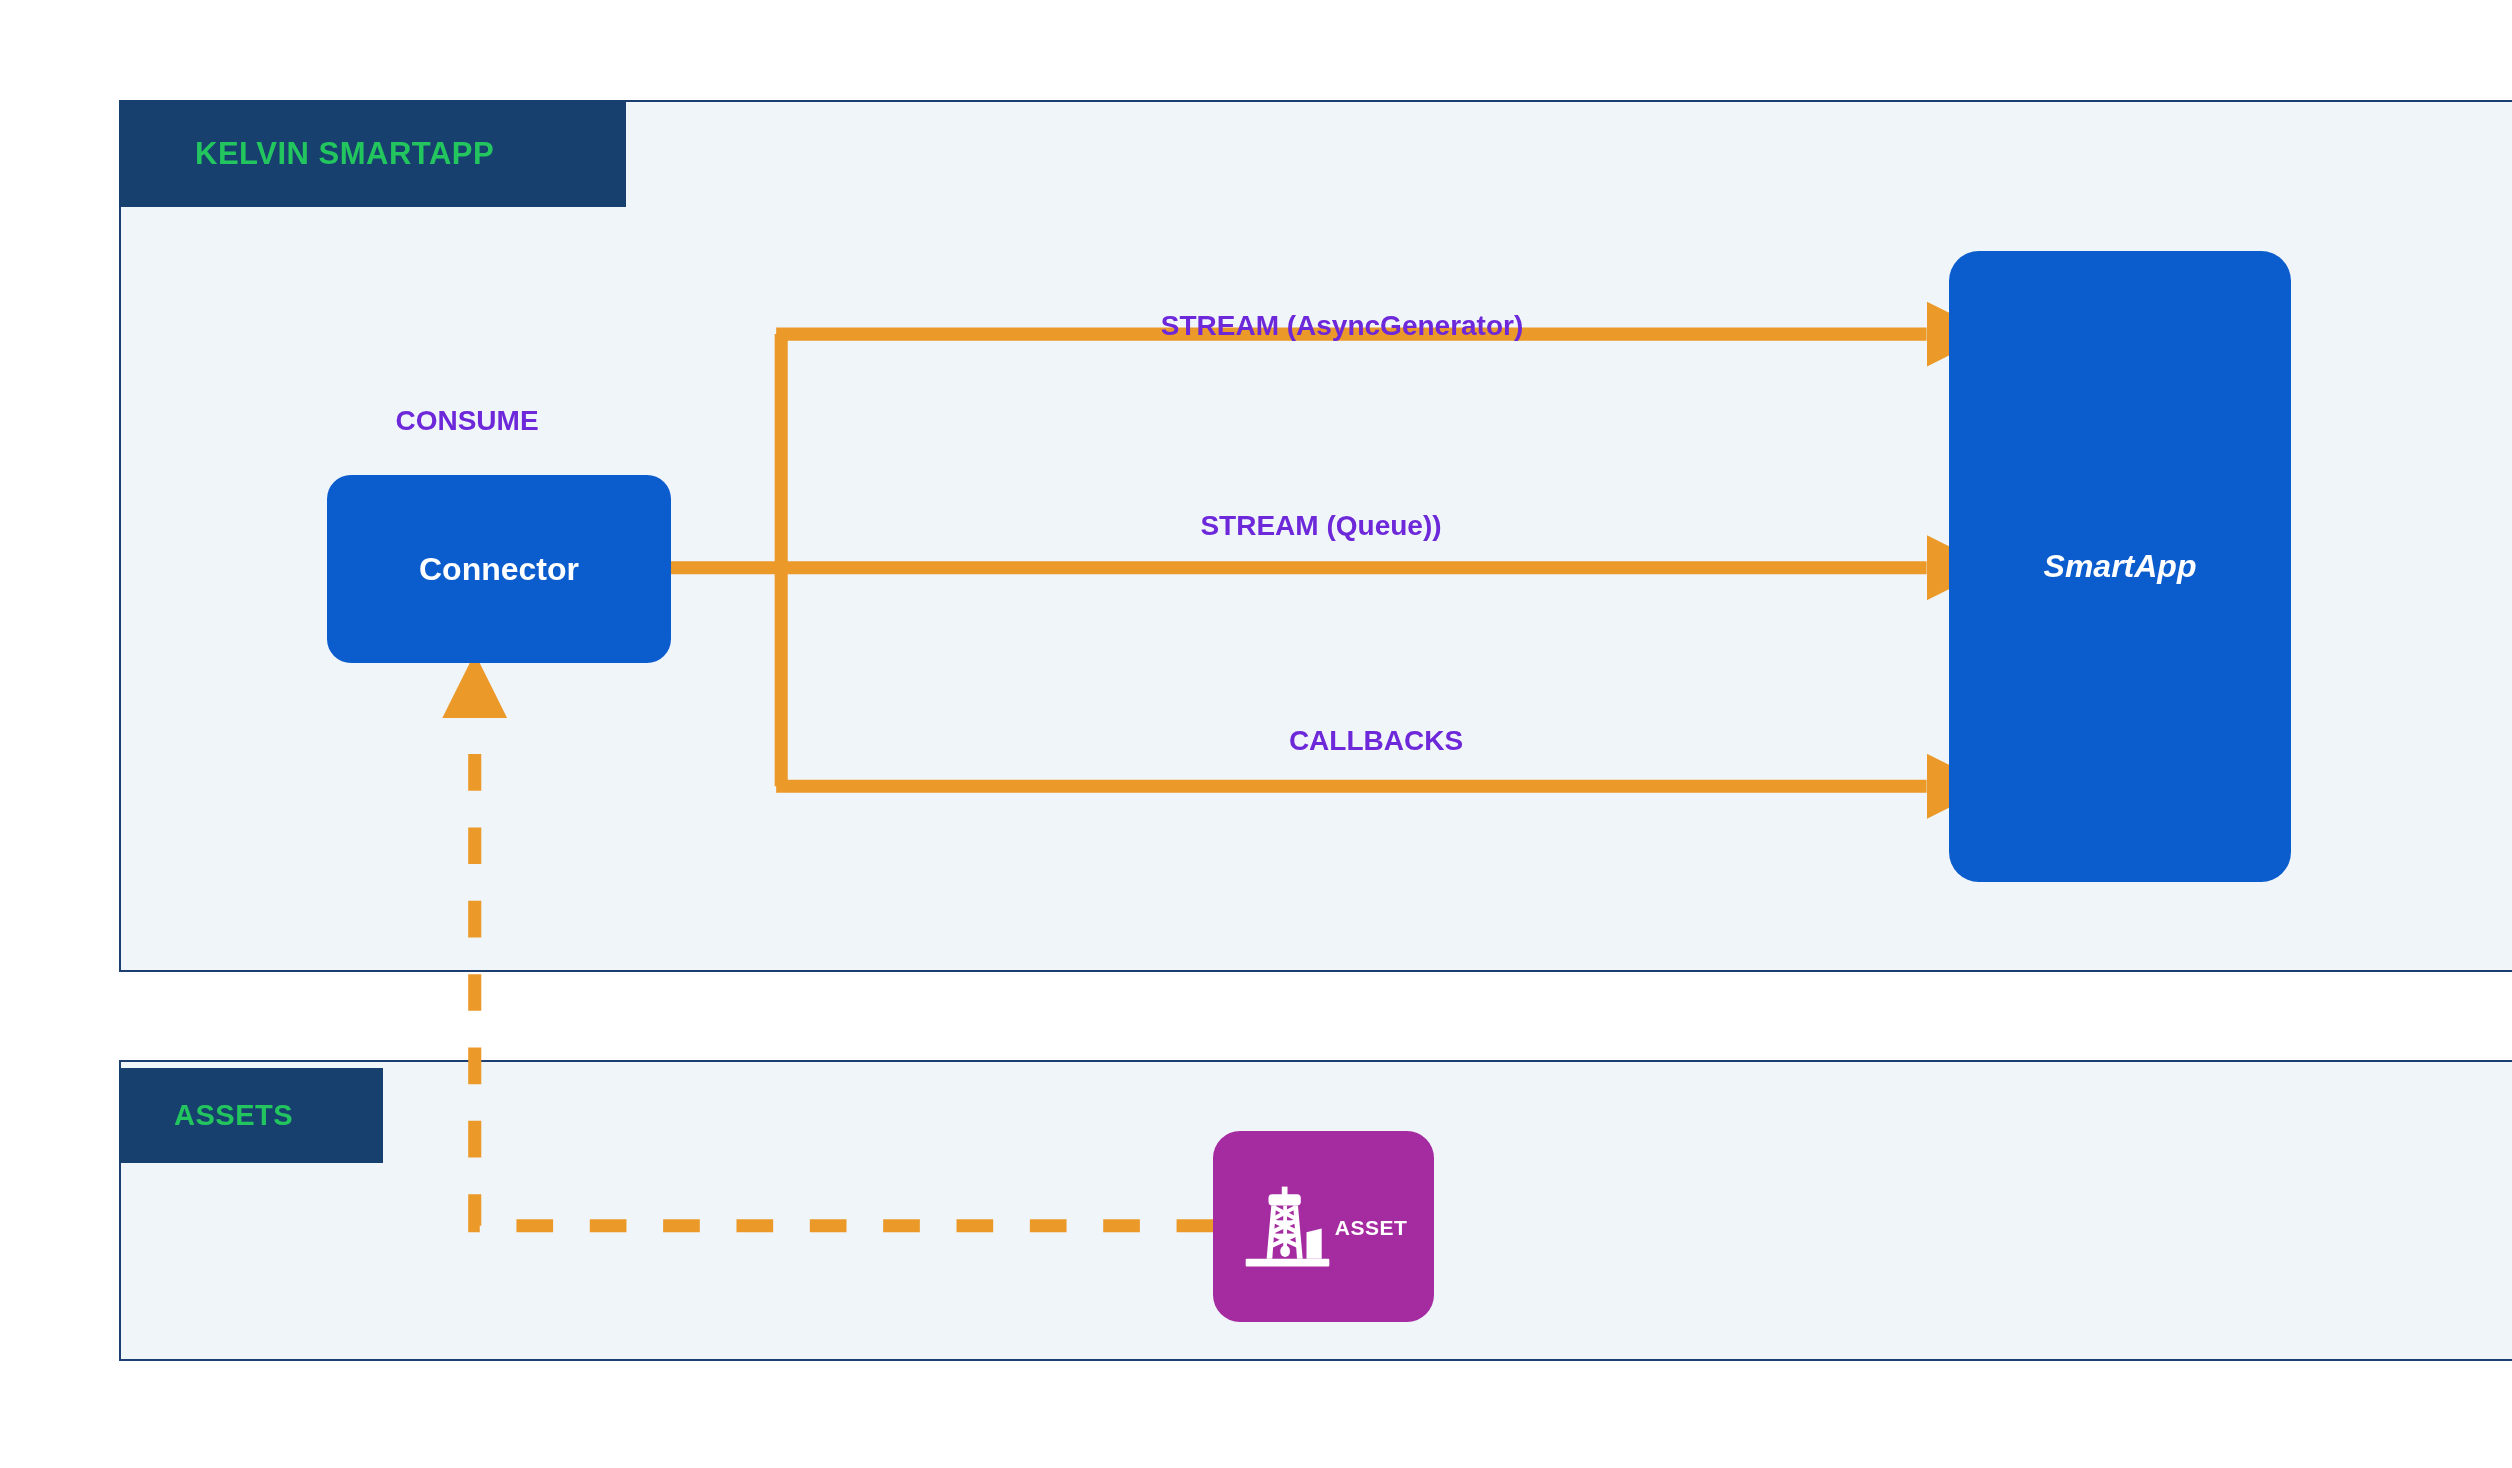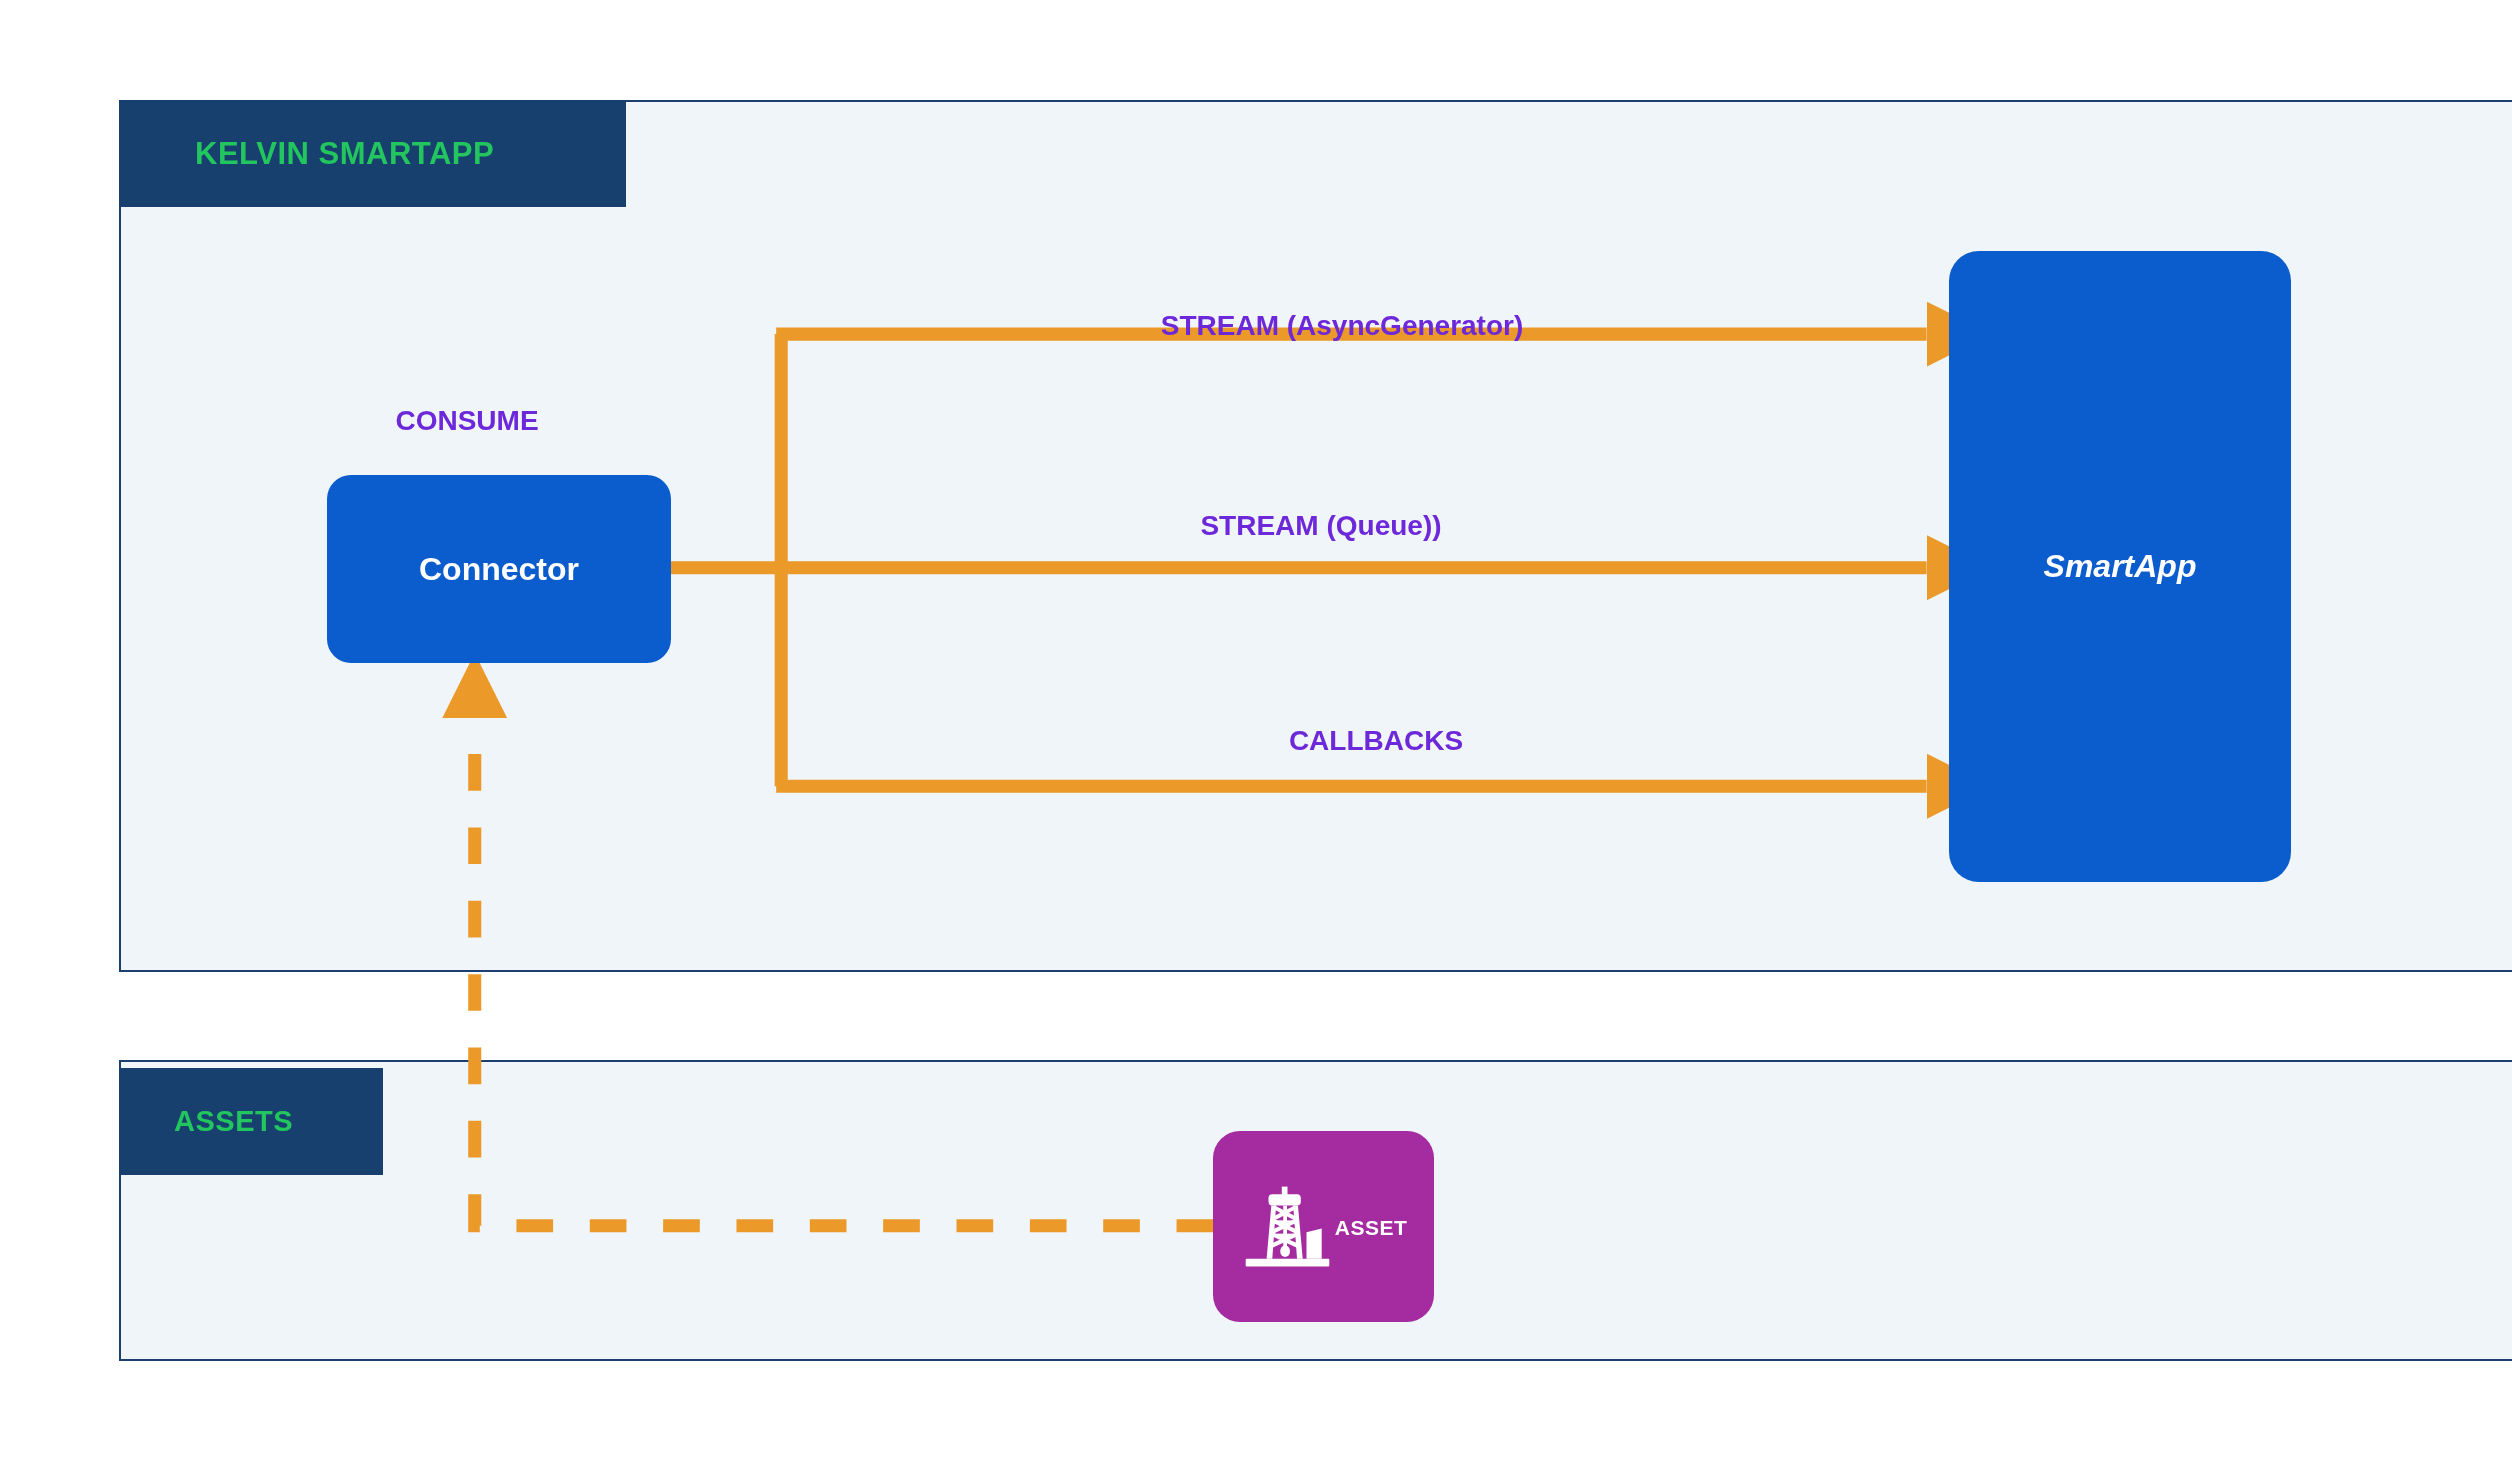--- a/index.html
+++ b/index.html
@@ -54,21 +54,21 @@
     top: 100px;
     width: 507px;
     height: 107px;
     font-size: 31px;
     padding-left: 76px;
   }
   #tab-assets {
     left: 119px;
     top: 1068px;
     width: 264px;
-    height: 107px;
+    height: 95px;
     font-size: 29px;
     padding-left: 55px;
   }
 
   
   #edges {
     position: absolute;
     left: 0;
     top: 0;
     width: 2750px;

